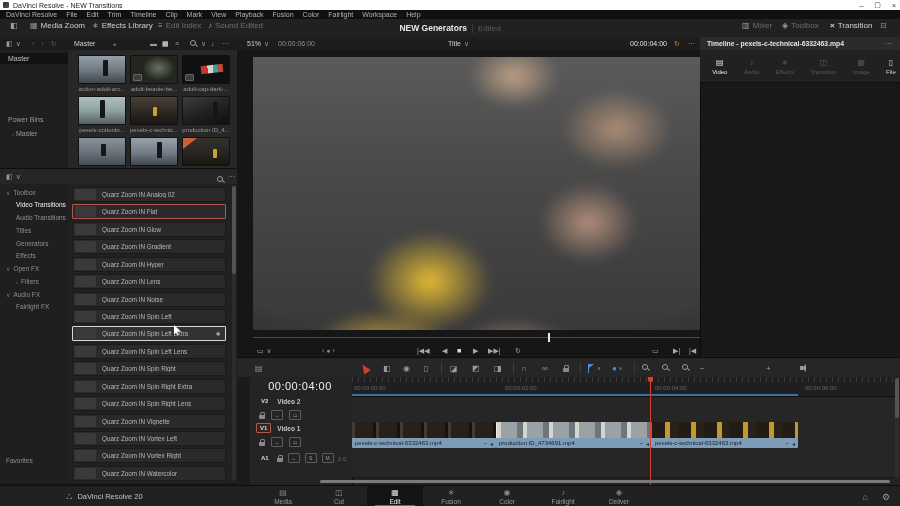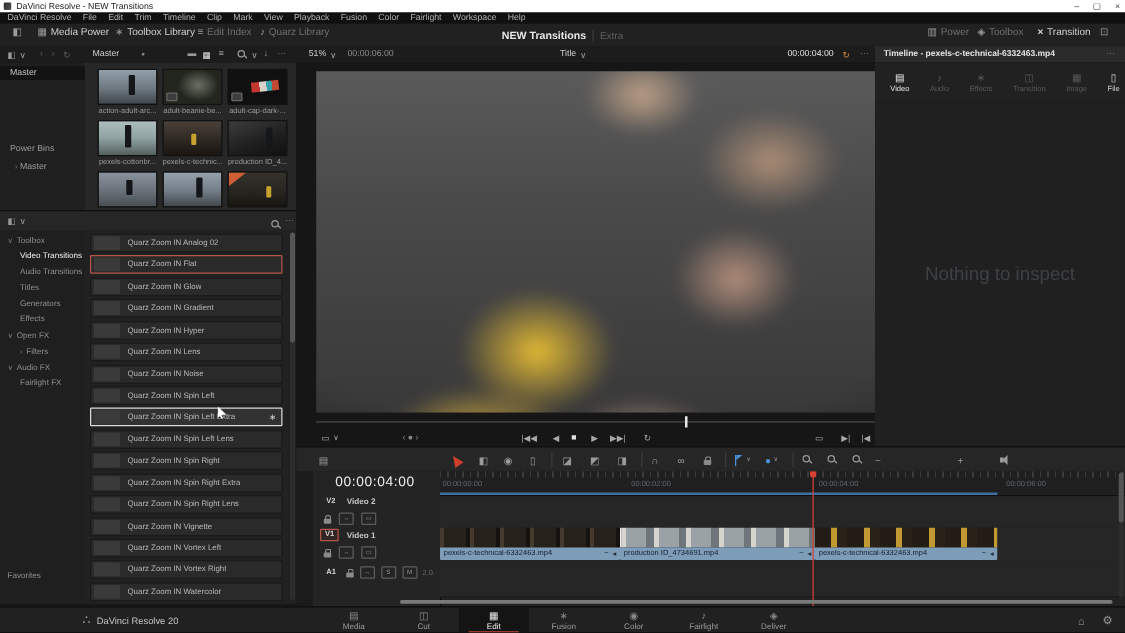--- a/index.html
+++ b/index.html
@@ -175,49 +175,49 @@
     <span>Help</span>
   </div>
 
   <div class="abs toolbar">
     <div class="icel" style="left:10px;">
         <span class="ticon">◧</span>
       </div>
     <div class="icel" style="left:30px;">
         <span class="tbtn">
           <span class="ticon">▦</span>
-          <span>Media Power</span>
+          <span>Media Zoom</span>
         </span>
       </div>
     <div class="icel" style="left:92px;">
         <span class="tbtn">
           <span class="ticon">∗</span>
-          <span>Toolbox Library</span>
+          <span>Effects Library</span>
         </span>
       </div>
     <div class="icel" style="left:158px;">
         <span class="tbtn dim">
           <span class="ticon">≡</span>
           <span>Edit Index</span>
         </span>
       </div>
     <div class="icel" style="left:208px;">
         <span class="tbtn dim">
           <span class="ticon">♪</span>
-          <span>Quarz Library</span>
+          <span>Sound Edited</span>
         </span>
       </div>
     <div class="proj">
-        <b>NEW Transitions</b>
-        <i>Extra</i>
+        <b>NEW Generators</b>
+        <i>Edited</i>
       </div>
     <div class="icel" style="left:742px;">
         <span class="tbtn dim">
           <span class="ticon">▥</span>
-          <span>Power</span>
+          <span>Mixer</span>
         </span>
       </div>
     <div class="icel" style="left:782px;">
         <span class="tbtn dim">
           <span class="ticon">◈</span>
           <span>Toolbox</span>
         </span>
       </div>
     <div class="icel" style="left:830px;">
         <span class="tbtn">
@@ -554,23 +554,20 @@
         <span>Transition</span>
       </div>
     <div class="itab">
         <span class="ic">▦</span>
         <span>Image</span>
       </div>
     <div class="itab lit">
         <span class="ic">▯</span>
         <span>File</span>
       </div>
-  </div>
-  <div class="abs inspbody">
-    <span class="nothing">Nothing to inspect</span>
   </div>
 
   <div class="abs tltools">
     <div class="tt" style="left:18px;">
         <span>▤</span>
       </div>
     <div class="tt" style="left:124px;">
         <span class="cursor-red"></span>
       </div>
     <div class="tt" style="left:146px;">

